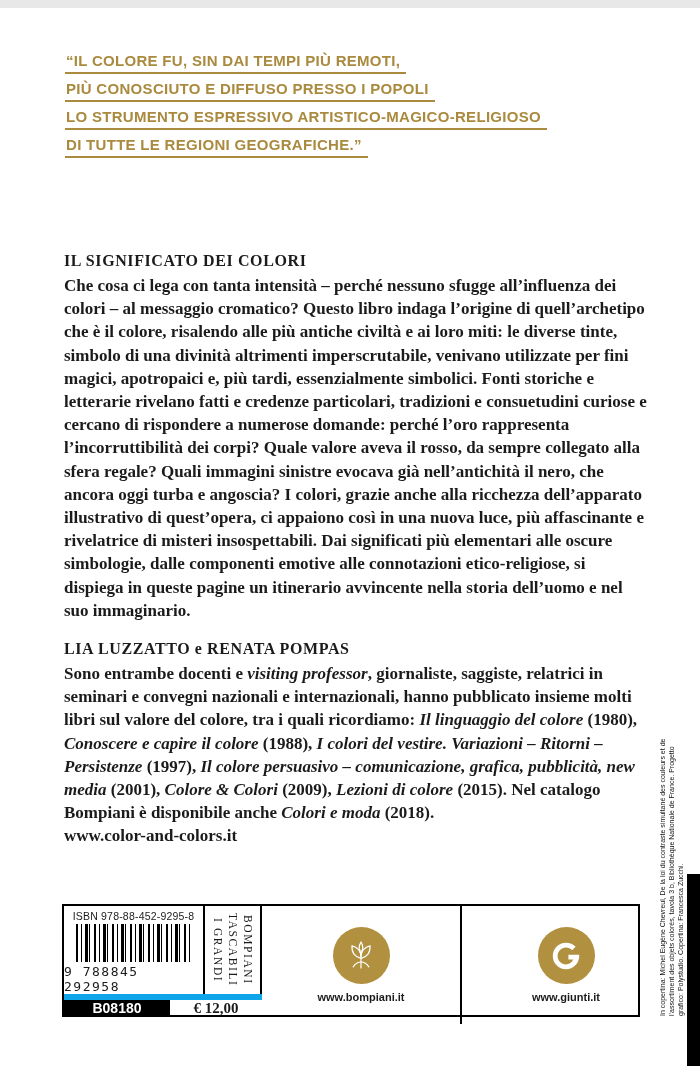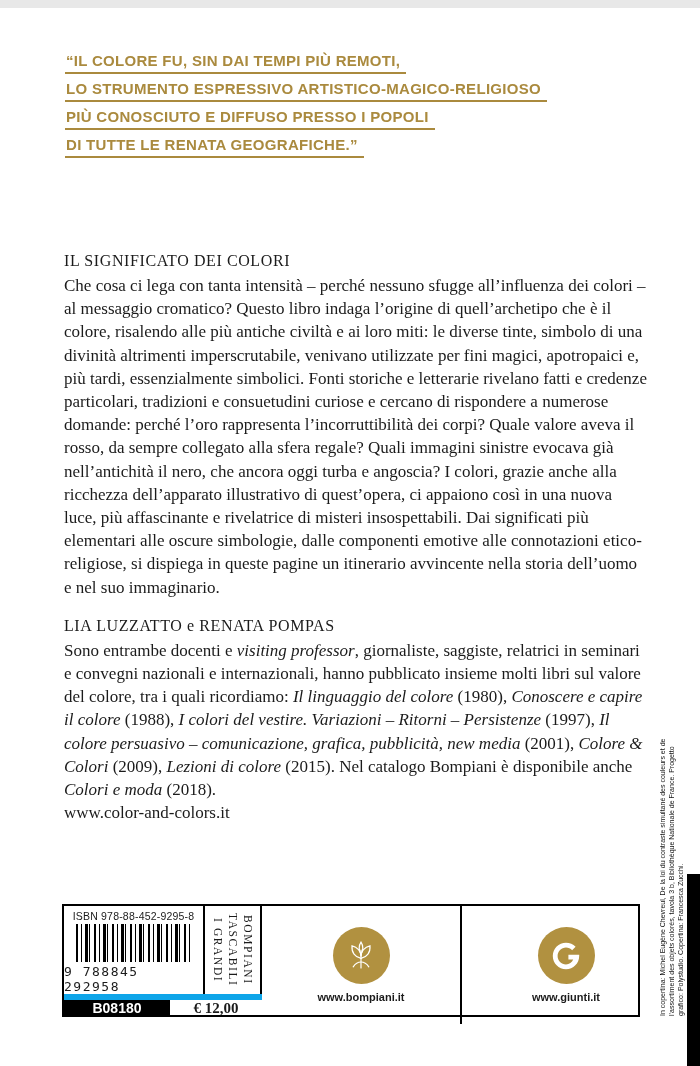--- a/index.html
+++ b/index.html
@@ -11,21 +11,21 @@
 
   
   .quote { position:absolute; left:65px; top:44px;
     font-family:"Liberation Sans", sans-serif; font-weight:bold;
     font-size:15px; letter-spacing:0.3px; color:#aa8a3e; }
   .quote .qrow { margin-bottom:6px; }
   .quote .qline { display:inline-block; border-bottom:2px solid currentColor;
     padding:0 6px 3px 1px; }
 
   
-  .content { position:absolute; left:64px; top:244px; width:584px; }
+  .content { position:absolute; left:64px; top:244px; width:584px;font-weight:bold; }
   .heading { font-size:16px; letter-spacing:0.6px; margin:0 0 4px 0; }
   .body { font-size:17px; line-height:23.2px; margin:0; }
   .authors-heading { margin-top:18px; }
   .website { font-size:17px; line-height:23.2px; }
 
   
   .footer-box { position:absolute; left:62px; top:896px; width:578px; height:113px;
     border:2px solid #000; box-sizing:border-box;
     display:grid; grid-template-columns:141px 57px 200px 1fr; grid-template-rows:1fr 30px; }
   .cell { box-sizing:border-box; }
@@ -63,23 +63,23 @@
     font-size:7px; line-height:9px; color:#111; }
   .edge-strip { position:absolute; right:0; top:866px; width:13px; height:200px; background:#000; }
 </style>
 </head>
 <body>
 
 <div class="page">
 
   <div class="quote">
     <div class="qrow"><span class="qline">“IL COLORE FU, SIN DAI TEMPI PIÙ REMOTI,</span></div>
+    <div class="qrow"><span class="qline">PIÙ CONOSCIUTO E DIFFUSO PRESSO I POPOLI</span></div>
     <div class="qrow"><span class="qline">LO STRUMENTO ESPRESSIVO ARTISTICO-MAGICO-RELIGIOSO</span></div>
-    <div class="qrow"><span class="qline">PIÙ CONOSCIUTO E DIFFUSO PRESSO I POPOLI</span></div>
-    <div class="qrow"><span class="qline">DI TUTTE LE RENATA GEOGRAFICHE.”</span></div>
+    <div class="qrow"><span class="qline">DI TUTTE LE REGIONI GEOGRAFICHE.”</span></div>
   </div>
 
   <div class="content">
     <div class="heading">IL SIGNIFICATO DEI COLORI</div>
     <p class="body">Che cosa ci lega con tanta intensità – perché nessuno sfugge all’influenza dei colori – al messaggio cromatico? Questo libro indaga l’origine di quell’archetipo che è il colore, risalendo alle più antiche civiltà e ai loro miti: le diverse tinte, simbolo di una divinità altrimenti imperscrutabile, venivano utilizzate per fini magici, apotropaici e, più tardi, essenzialmente simbolici. Fonti storiche e letterarie rivelano fatti e credenze particolari, tradizioni e consuetudini curiose e cercano di rispondere a numerose domande: perché l’oro rappresenta l’incorruttibilità dei corpi? Quale valore aveva il rosso, da sempre collegato alla sfera regale? Quali immagini sinistre evocava già nell’antichità il nero, che ancora oggi turba e angoscia? I colori, grazie anche alla ricchezza dell’apparato illustrativo di quest’opera, ci appaiono così in una nuova luce, più affascinante e rivelatrice di misteri insospettabili. Dai significati più elementari alle oscure simbologie, dalle componenti emotive alle connotazioni etico-religiose, si dispiega in queste pagine un itinerario avvincente nella storia dell’uomo e nel suo immaginario.</p>
     <div class="heading authors-heading">LIA LUZZATTO e RENATA POMPAS</div>
     <p class="body"><span>Sono entrambe docenti e </span><i>visiting professor</i><span>, giornaliste, saggiste, relatrici in seminari e convegni nazionali e internazionali, hanno pubblicato insieme molti libri sul valore del colore, tra i quali ricordiamo: </span><i>Il linguaggio del colore</i><span> (1980), </span><i>Conoscere e capire il colore</i><span> (1988), </span><i>I colori del vestire. Variazioni – Ritorni – Persistenze</i><span> (1997), </span><i>Il colore persuasivo – comunicazione, grafica, pubblicità, new media</i><span> (2001), </span><i>Colore &amp; Colori</i><span> (2009), </span><i>Lezioni di colore</i><span> (2015). Nel catalogo Bompiani è disponibile anche </span><i>Colori e moda</i><span> (2018).</span></p>
     <div class="website">www.color-and-colors.it</div>
   </div>
 

